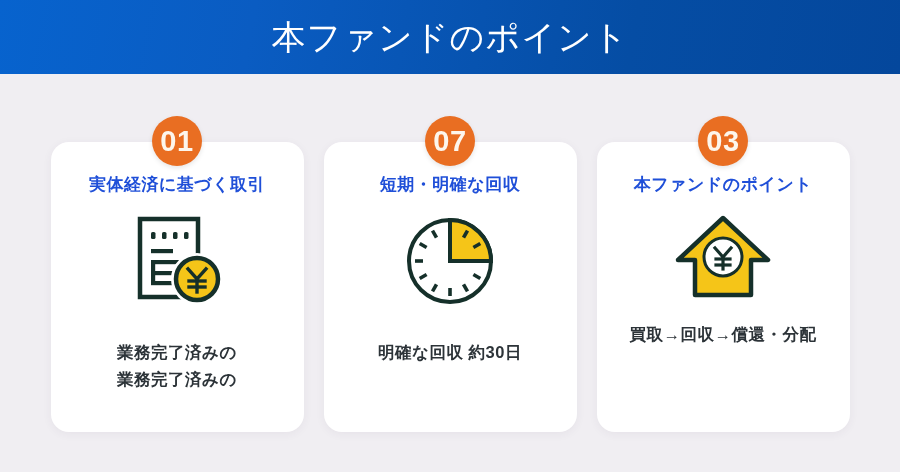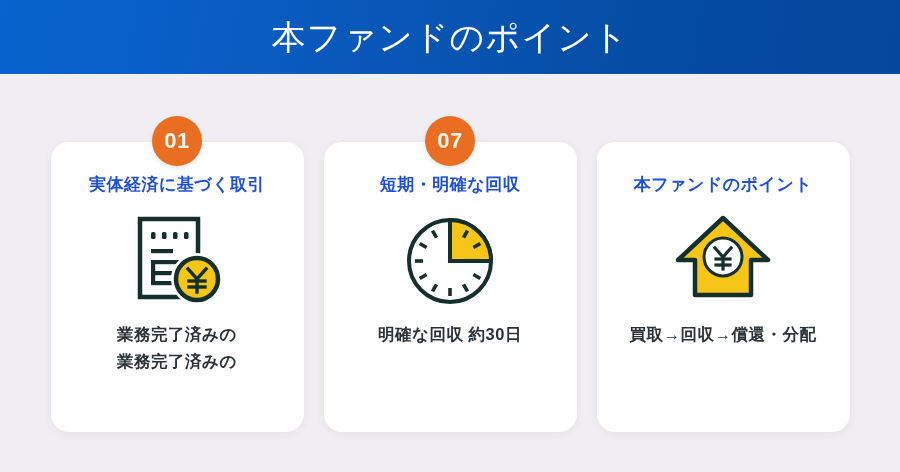--- a/index.html
+++ b/index.html
@@ -68,21 +68,21 @@
   .badge {
     position: absolute;
     top: -26px;
     left: 50%;
     transform: translateX(-50%);
     width: 50px;
     height: 50px;
     border-radius: 50%;
     background: #e96e22;
     color: #fdf6ec;
-    font-size: 22px;
+    font-size: 29px;
     font-weight: bold;
     display: flex;
     align-items: center;
     justify-content: center;
     letter-spacing: 0.5px;
     box-shadow: 0 2px 5px rgba(0,0,0,0.10);
   }
 
   .card-title {
     color: #1f4fd8;
@@ -96,21 +96,21 @@
 
   .card-icon {
     margin-top: 18px;
     height: 100px;
     display: flex;
     align-items: center;
     justify-content: center;
   }
 
   .card-text {
-    margin-top: 10px;
+    margin-top: 28px;
     color: #2c3338;
     font-size: 16.5px;
     font-weight: bold;
     text-align: center;
     line-height: 1.65;
     letter-spacing: 0.5px;
     white-space: nowrap;
   }
   .card-text .line2 { display: block; }
 
@@ -185,20 +185,21 @@
           <line x1="30.5" y1="17.7" x2="34.5" y2="24.6"></line>
         </g>
       </svg>
     </div>
     <div class="card-text">
       <span>明確な回収 約30日</span>
     </div>
   </div>
 
   <div class="card card-3">
+    <div class="badge">03</div>
     <div class="card-title">本ファンドのポイント</div>
     <div class="card-icon">
       <svg width="100" height="88" viewBox="0 0 100 88" xmlns="http://www.w3.org/2000/svg">
         <path d="M50 5 L95 47 L78 47 L78 82 L22 82 L22 47 L5 47 Z" fill="#f5c518" stroke="#15302a" stroke-width="4.5" stroke-linejoin="round"></path>
         <circle cx="50" cy="44" r="19" fill="#ffffff" stroke="#15302a" stroke-width="3"></circle>
         <g fill="none" stroke="#15302a" stroke-width="3.2" stroke-linecap="square">
           <path d="M42 35 L50 44 L58 35"></path>
           <path d="M43 46 H57"></path>
           <path d="M43 52 H57"></path>
           <path d="M50 44 V56"></path>

